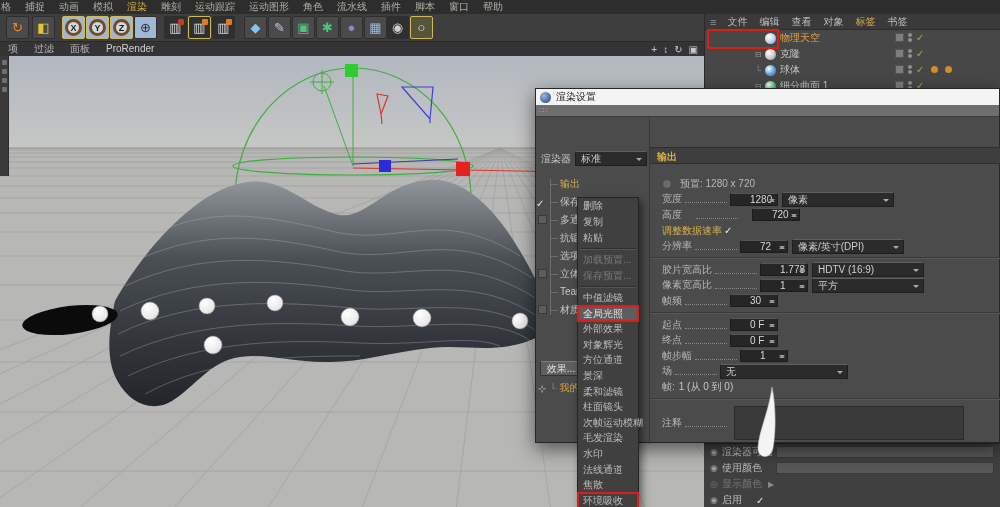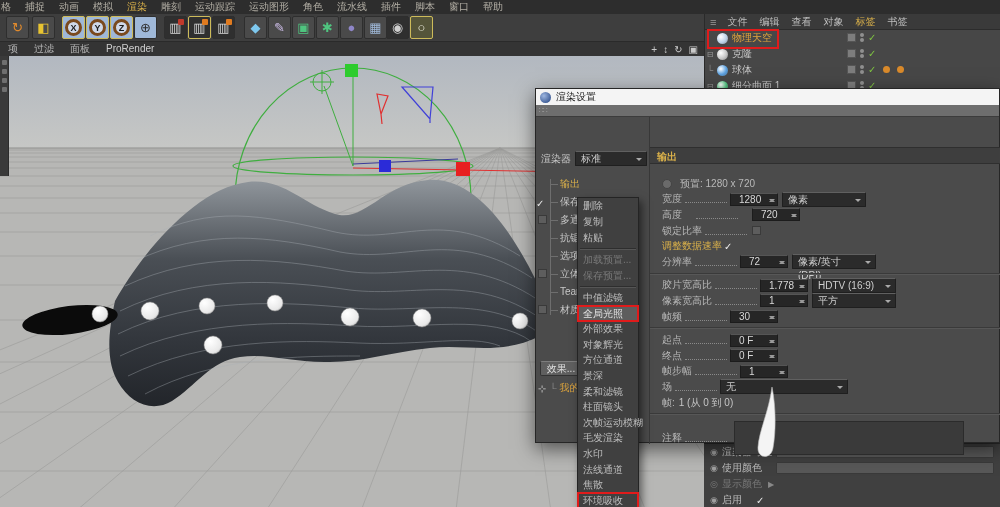--- a/index.html
+++ b/index.html
@@ -34,21 +34,21 @@
   .leftstrip{position:absolute;left:0;top:56px;width:9px;height:120px;background:#3a3a3a;border-right:1px solid #2c2c2c;}
   .leftstrip i{display:block;width:5px;height:5px;margin:4px auto;background:#6f6f6f;border-radius:1px;}
 
   
   .rightcol{position:absolute;left:704px;top:14px;width:296px;height:493px;background:#474747;border-left:1px solid #2a2a2a;}
   .omheader{position:absolute;left:0;top:0;width:296px;height:16px;background:#3a3a3a;display:flex;align-items:center;border-bottom:1px solid #2c2c2c;}
   .omheader .burger{color:#9a9a9a;padding:0 5px;font-size:11px;}
   .omheader .mitem{padding:0 6px;color:#bdbdbd;line-height:16px;}
   .omheader .mitem.hl{color:#d9b04a;}
   .omrows{position:absolute;left:0;top:16px;width:296px;}
-  .omrow{position:relative;height:16px;display:flex;align-items:center;}
+  .omrow{position:relative;height:16px;display:flex;align-items:center;margin-left:48px;}
   .omrow .exp{width:10px;color:#9a9a9a;font-size:8px;text-align:center;}
   .omrow .tree{color:#8a8a8a;font-size:9px;width:10px;text-align:center;}
   .omrow .oicon{width:11px;height:11px;border-radius:50%;margin:0 4px 0 2px;flex:none;}
   .omrow .oname{color:#c8c8c8;white-space:nowrap;}
   .omrow.sel .oname{color:#e0a43c;}
   .omcols{position:absolute;left:142px;top:2px;display:flex;align-items:center;gap:4px;}
   .omcols .sw{width:9px;height:9px;background:#7d7d7d;border:1px solid #555;}
   .omcols .dots{display:flex;flex-direction:column;gap:1px;}
   .omcols .dots i{width:4px;height:4px;border-radius:50%;background:#8f8f8f;}
   .omcols .chk{color:#7ec242;font-size:10px;font-weight:bold;}
@@ -91,25 +91,25 @@
   .mysetting .mname{color:#d8a03c;}
 
   
   .outpanel{position:absolute;left:114px;top:28px;width:351px;height:327px;}
   .outheader{position:absolute;left:0;top:2px;width:351px;height:17px;background:#3e3e3e;border-top:1px solid #2f2f2f;border-bottom:1px solid #2f2f2f;color:#d9b04a;font-weight:bold;line-height:17px;padding-left:7px;}
   .outrows{position:absolute;left:0;top:31px;width:351px;}
   .orow{position:relative;display:flex;align-items:center;padding-left:12px;}
   .orow .olabel{color:#b8b8b8;white-space:nowrap;}
   .orow .olabel.mod{color:#d9b04a;}
   .orow .dots{flex:none;width:42px;margin:0 3px;border-bottom:1px dotted #8a8a8a;height:8px;}
-  .orow .vbox{position:relative;flex:none;width:48px;height:13px;background:#262626;border:1px solid #1c1c1c;border-top-color:#555;color:#d8d8d8;line-height:12px;padding:0 10px 0 8px;}
+  .orow .vbox{position:relative;flex:none;width:48px;height:13px;background:#262626;border:1px solid #1c1c1c;border-top-color:#555;color:#d8d8d8;line-height:12px;padding:0 10px 0 19px;}
   .orow .vbox i{position:absolute;right:2px;top:2px;width:6px;height:9px;}
   .orow .vbox i:before{content:"";position:absolute;left:0;top:0;border:3px solid transparent;border-bottom-color:#999;}
   .orow .vbox i:after{content:"";position:absolute;left:0;bottom:0;border:3px solid transparent;border-top-color:#999;}
-  .orow .odd{width:84px;margin-left:4px;}
+  .orow .odd{width:112px;margin-left:4px;}
   .orow .oddw{width:128px;}
   .orow .ocheck{width:9px;height:9px;background:#5d5d5d;border:1px solid #3a3a3a;margin-left:2px;}
   .orow .ochecked{color:#ececec;font-weight:bold;margin-left:2px;}
   .orow .ostatic{color:#c6c6c6;margin-left:4px;white-space:nowrap;}
   .orow .presetdot{width:10px;height:10px;border-radius:50%;background:#6a6a6a;border:1px solid #444;margin-right:8px;}
   .orow .oarrow{color:#cfcfcf;font-size:7px;margin-right:3px;}
   .osep{height:8px;position:relative;}
   .osep:before{content:"";position:absolute;left:0;right:0;top:3px;height:1px;background:#3a3a3a;}
   .osep:after{content:"";position:absolute;left:0;right:0;top:4px;height:1px;background:#575757;}
   .otext{width:230px;height:34px;background:#3a3a3a;border:1px solid #2b2b2b;margin-left:4px;}
@@ -464,25 +464,20 @@
               <span class="dots"></span>
               <span class="vbox">1280<i></i></span>
               <span class="ddown odd">像素</span>
             </div>
             <div class="orow" style="height: 15.6px; gap: 11px;">
               <span class="olabel">高度</span>
               <span class="dots"></span>
               <span class="vbox">720<i></i></span>
             </div>
             <div class="orow" style="height: 15.6px;">
-              <span class="olabel">锁定比率</span>
-              <span class="dots"></span>
-              <span class="ocheck"></span>
-            </div>
-            <div class="orow" style="height: 15.6px;">
               <span class="olabel mod">调整数据速率</span>
               <span class="ochecked">✓</span>
             </div>
             <div class="orow" style="height: 15.6px;">
               <span class="olabel">分辨率</span>
               <span class="dots"></span>
               <span class="vbox">72<i></i></span>
               <span class="ddown odd">像素/英寸(DPI)</span>
             </div>
             <div class="osep"></div>

